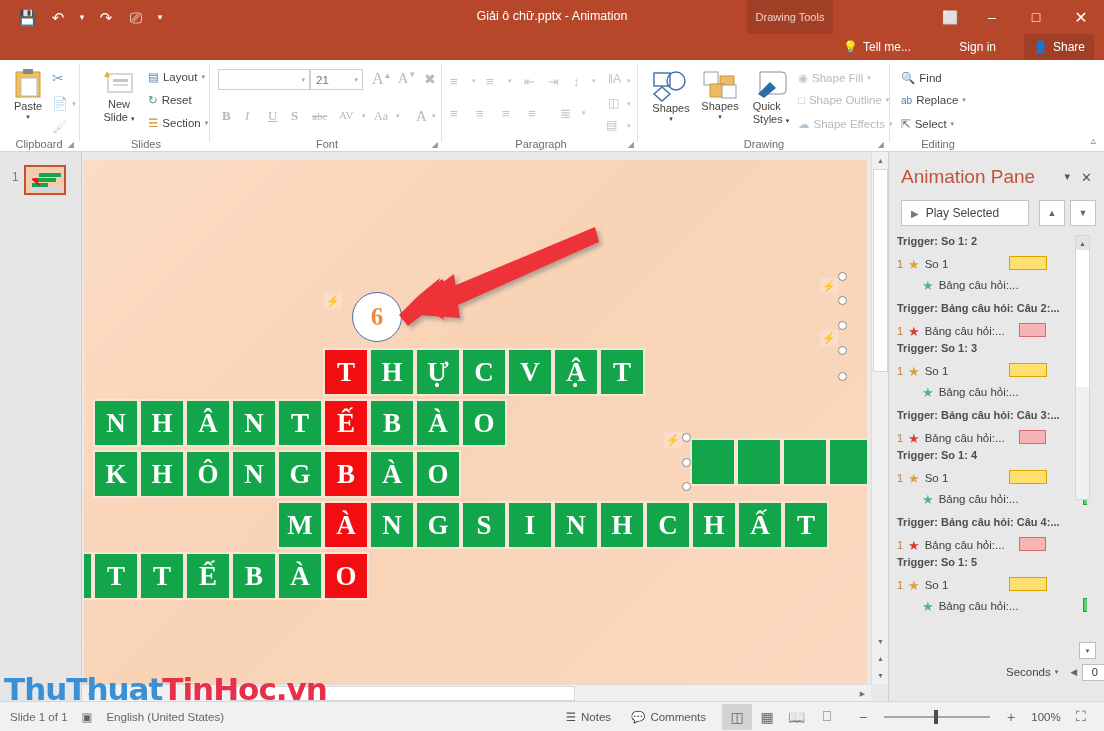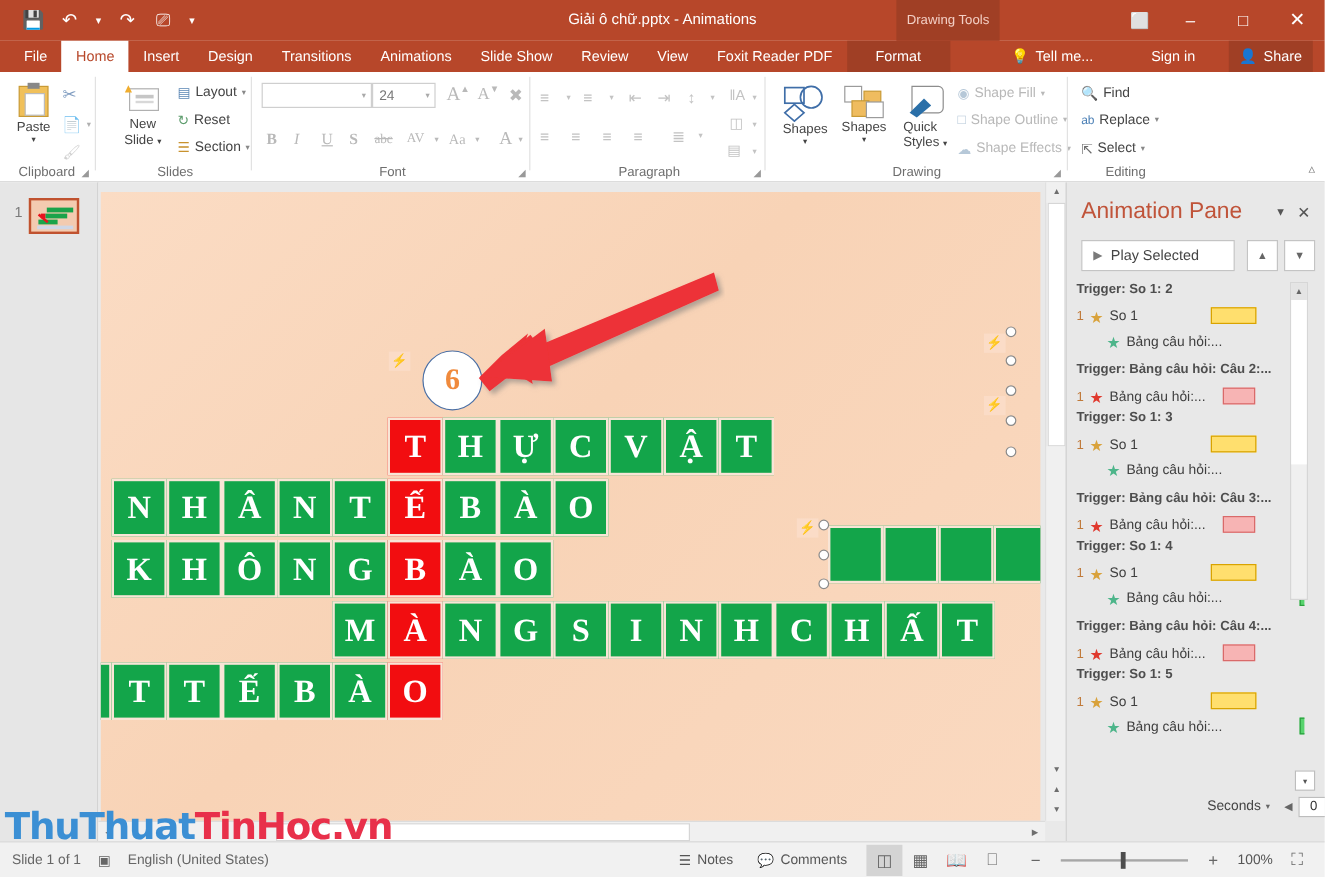--- a/index.html
+++ b/index.html
@@ -257,44 +257,31 @@
 
   <div class="titlebar">
     <div class="qat">
       <div class="qbtn">💾</div>
       <div class="qbtn">↶</div>
       <div class="qbtn sm">▾</div>
       <div class="qbtn">↷</div>
       <div class="qbtn">⎚</div>
       <div class="qbtn sm">▾</div>
     </div>
-    <div class="title-text">Giải ô chữ.pptx - Animations</div>
+    <div class="title-text">Giải ô chữ.pptx - Animation</div>
     <div class="ctx-tools">Drawing Tools</div>
     <div class="win-ctrl">
       <div class="ribbondisp">⬜</div>
       <div>–</div>
       <div>□</div>
       <div class="close">✕</div>
     </div>
   </div>
 
   <div class="tabbar">
-    <div class="tabs" id="tabs-host">
-        <div class="tab">File</div>
-        <div class="tab active">Home</div>
-        <div class="tab">Insert</div>
-        <div class="tab">Design</div>
-        <div class="tab">Transitions</div>
-        <div class="tab">Animations</div>
-        <div class="tab">Slide Show</div>
-        <div class="tab">Review</div>
-        <div class="tab">View</div>
-        <div class="tab">Foxit Reader PDF</div>
-        <div class="tab ctx">Format</div>
-      </div>
     <div class="tellme">
       <span>💡</span>
       <span>Tell me...</span>
     </div>
     <div class="signin">Sign in</div>
     <div class="share">
       <span>👤</span>
       <span>Share</span>
     </div>
   </div>
@@ -353,21 +340,21 @@
       <div class="glabel">Slides</div>
     </div>
     <div class="rsep" style="left:209px;"></div>
 
     <div class="rgroup" style="left:214px;width:226px;">
       <div class="fontbox" style="left:4px;top:9px;width:92px;">
         <span style="padding-left:4px;"></span>
         <span class="arr">▾</span>
       </div>
       <div class="fontsizebox" style="left:96px;top:9px;width:53px;">
-        <span>24</span>
+        <span>21</span>
         <span class="arr">▾</span>
       </div>
       <div class="fmtbtn" style="left:158px;top:10px;font-size:16px;">A<sup style="font-size:8px;">▲</sup></div>
       <div class="fmtbtn" style="left:184px;top:10px;font-size:14px;">A<sup style="font-size:8px;">▼</sup></div>
       <div class="fmtbtn" style="left:210px;top:11px;font-size:14px;">✖</div>
 
       <div class="fmtbtn" style="left:8px;top:48px;font-weight:bold;">B</div>
       <div class="fmtbtn" style="left:31px;top:48px;font-style:italic;">I</div>
       <div class="fmtbtn" style="left:54px;top:48px;text-decoration:underline;">U</div>
       <div class="fmtbtn" style="left:77px;top:48px;font-weight:bold;">S</div>

